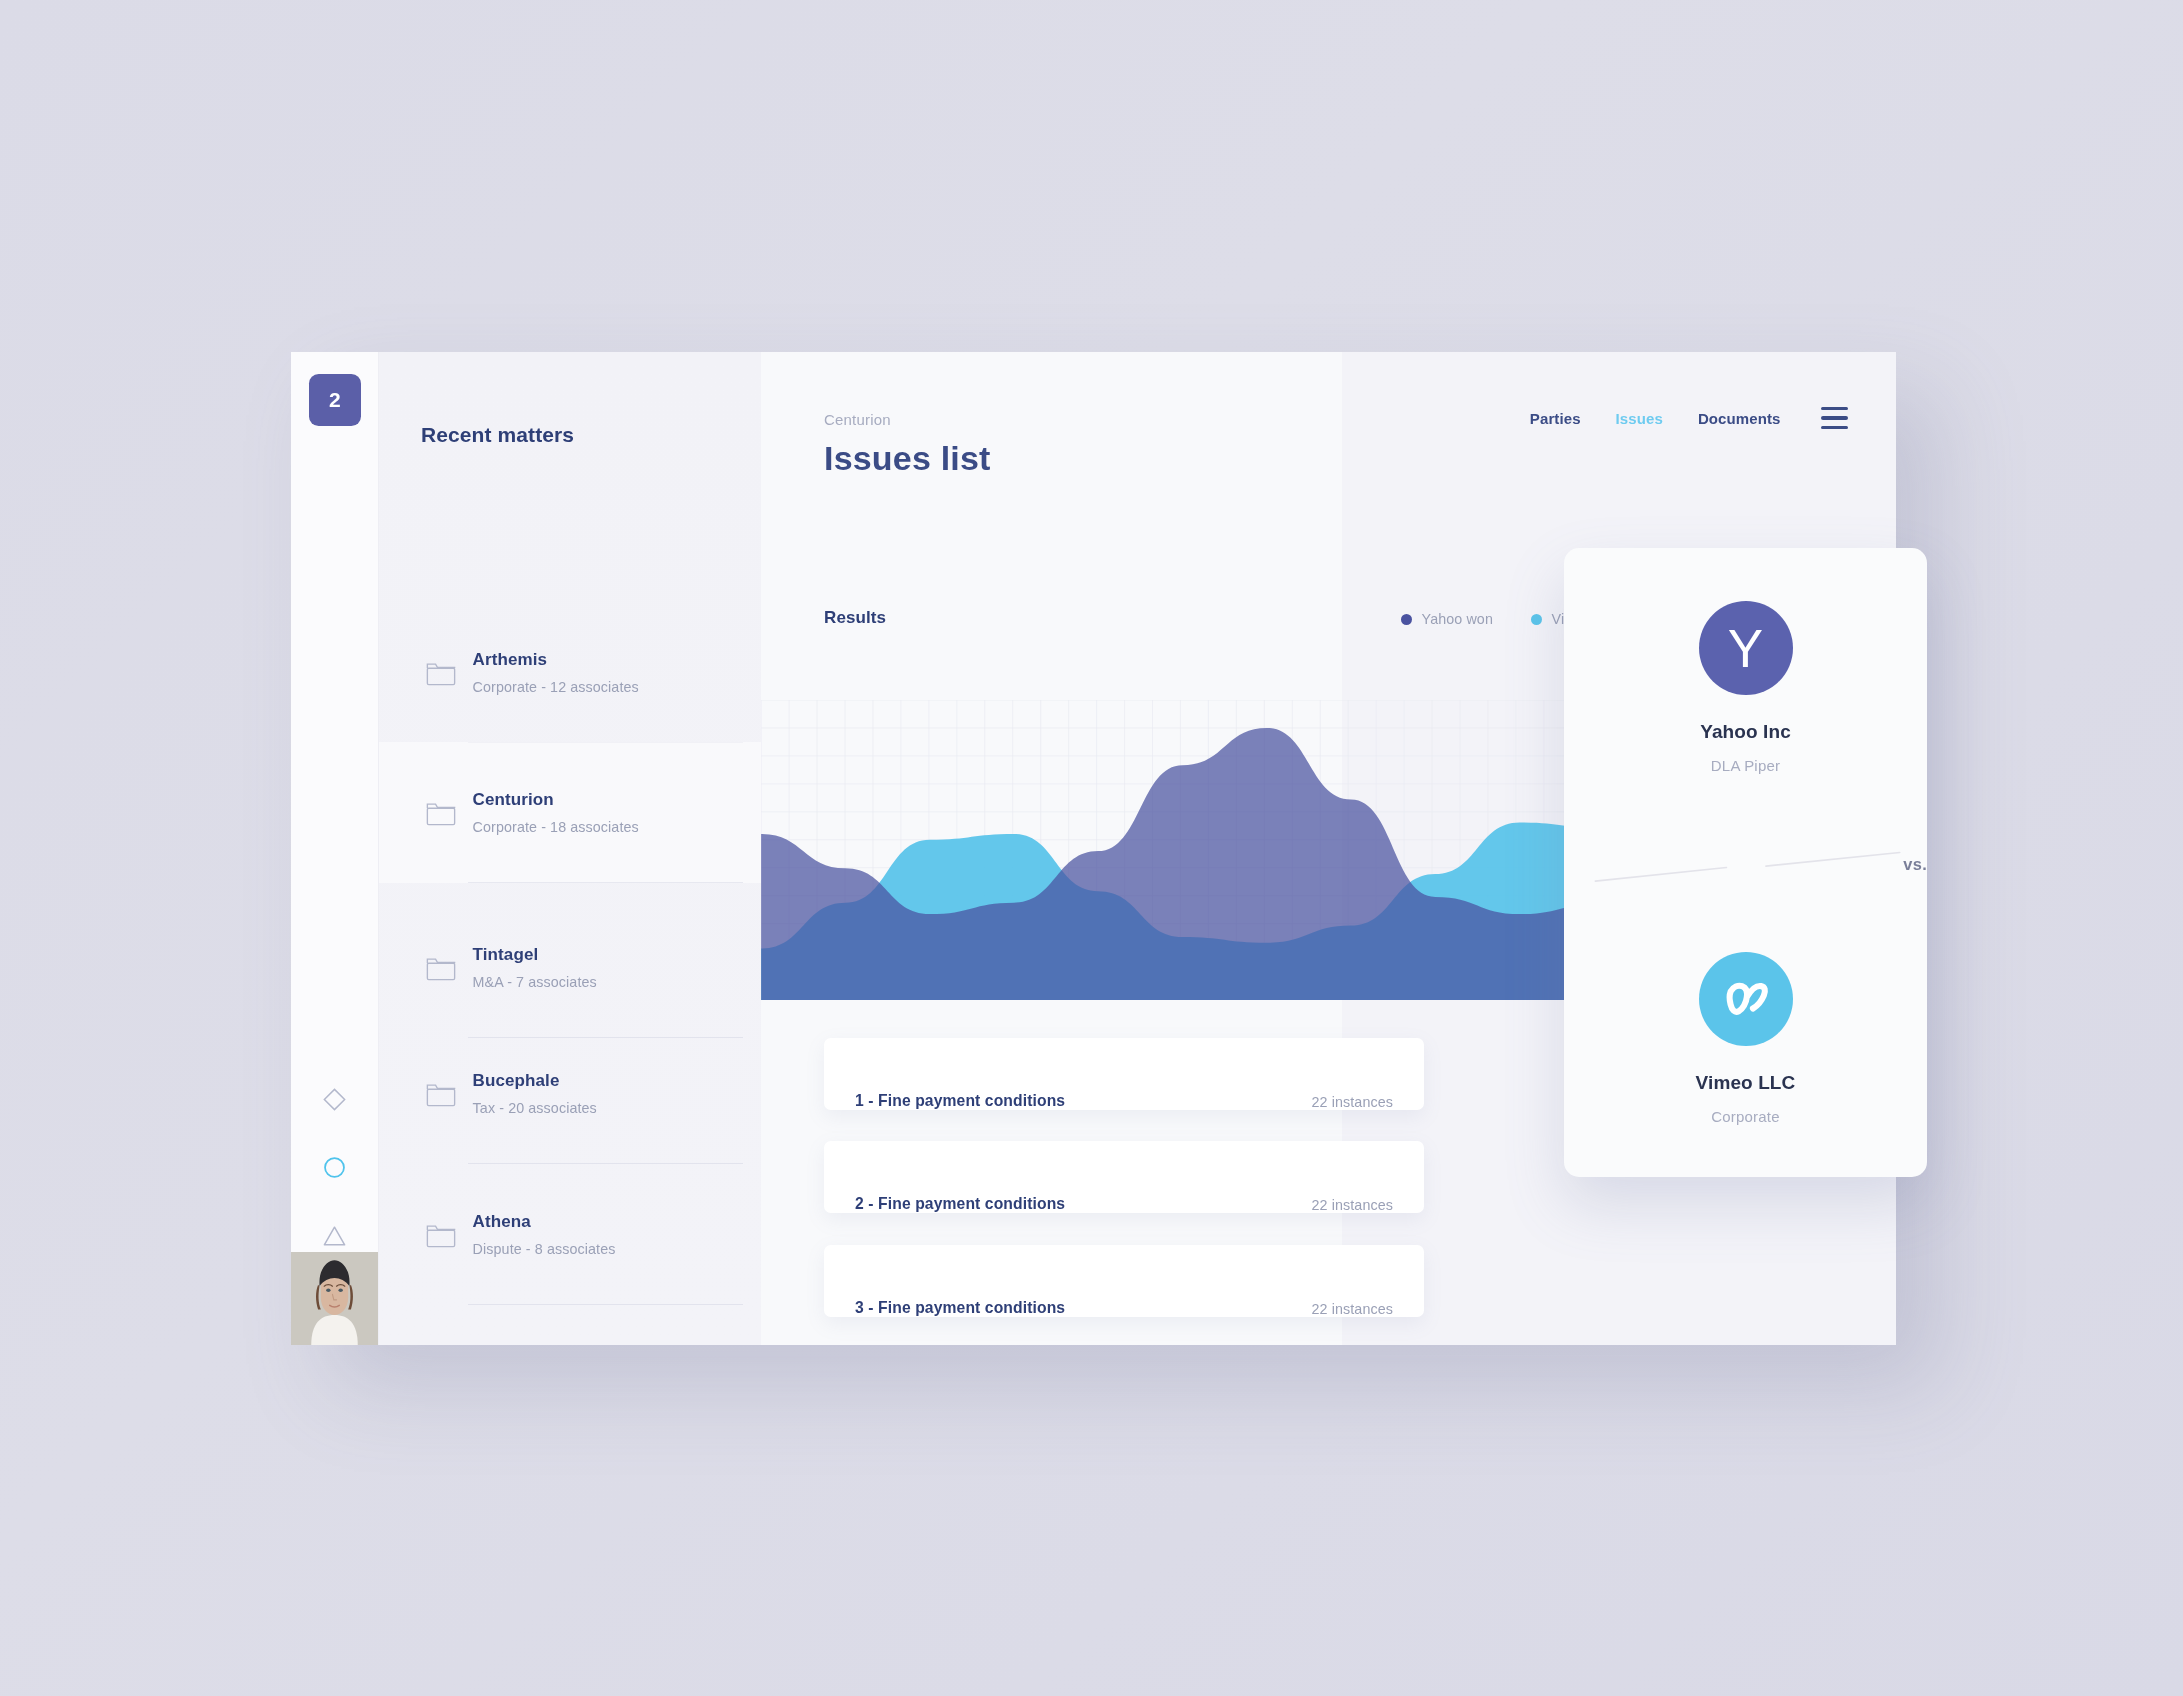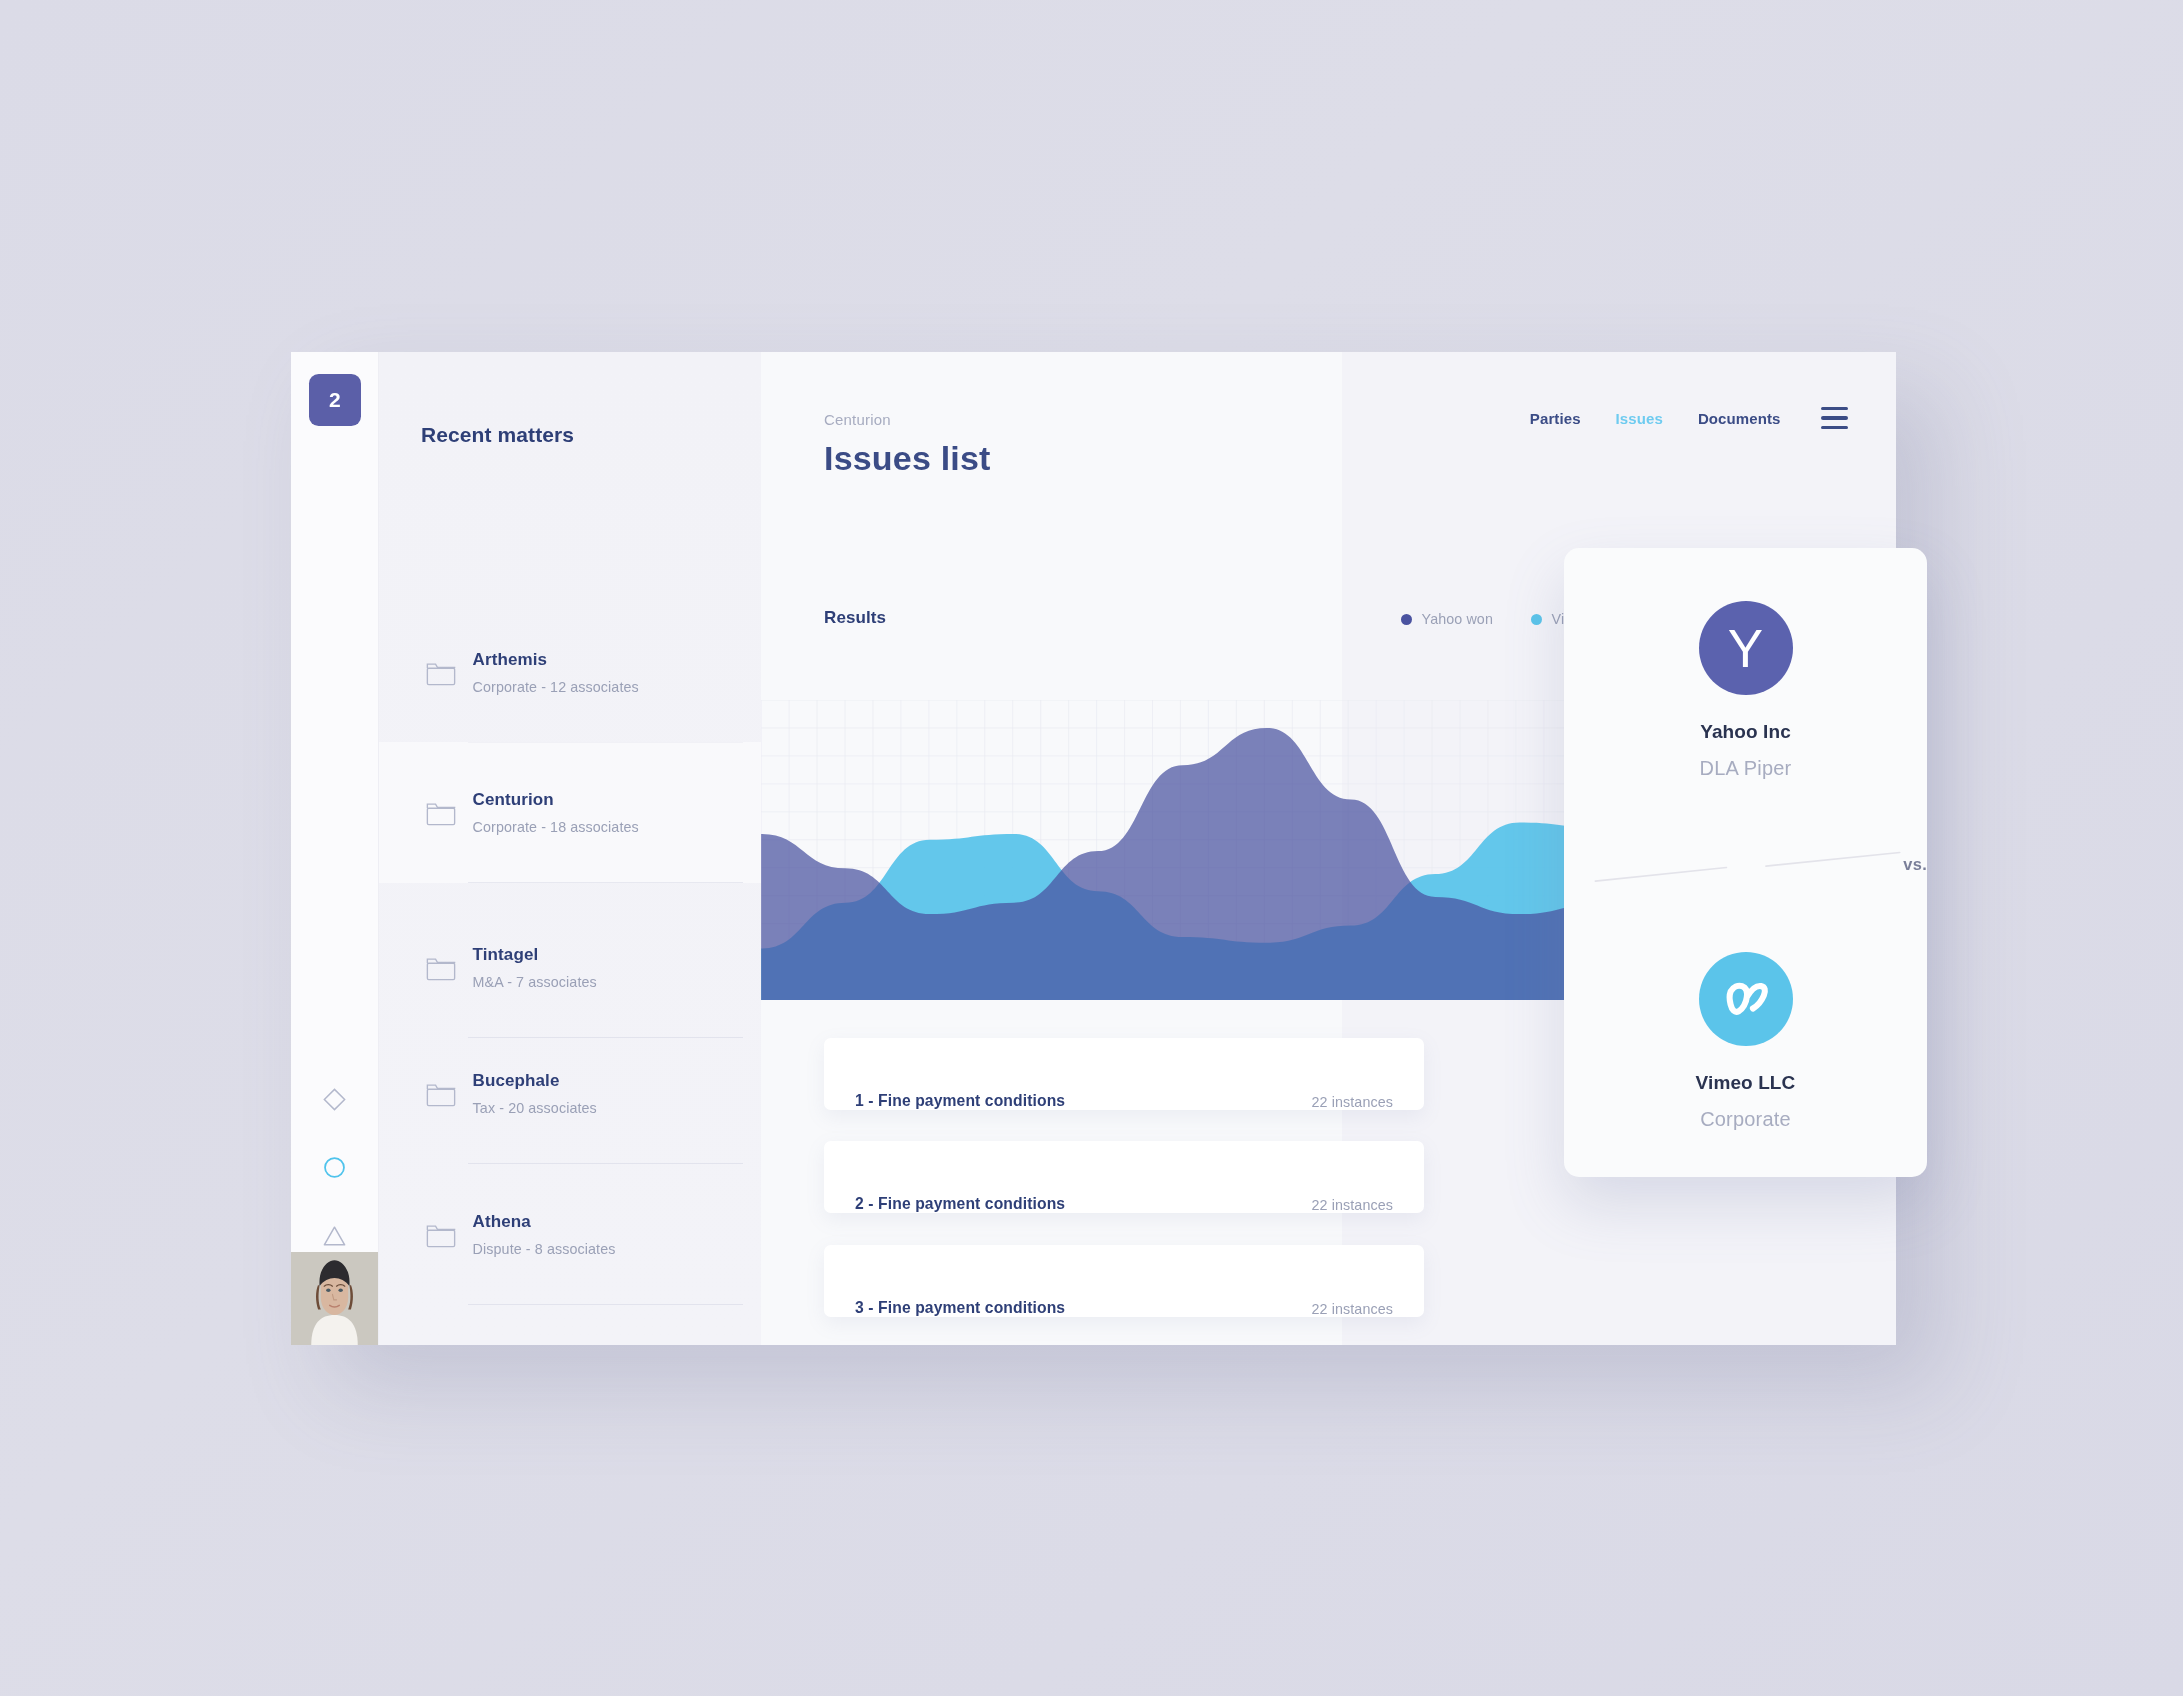--- a/index.html
+++ b/index.html
@@ -289,21 +289,21 @@
     font-family: "Liberation Sans", sans-serif;
   }
   .party-name {
     font-size: 19px;
     font-weight: bold;
     color: #2a3350;
     letter-spacing: 0.1px;
     margin-bottom: 13.6px;
   }
   .party-firm {
-    font-size: 20px;
+    font-size: 15px;
     color: #a7acc0;
     letter-spacing: 0.2px;
   }
   #vs-row {
     position: absolute;
     left: 0;
     top: 299px;
     width: 363px;
     height: 41px;
   }

